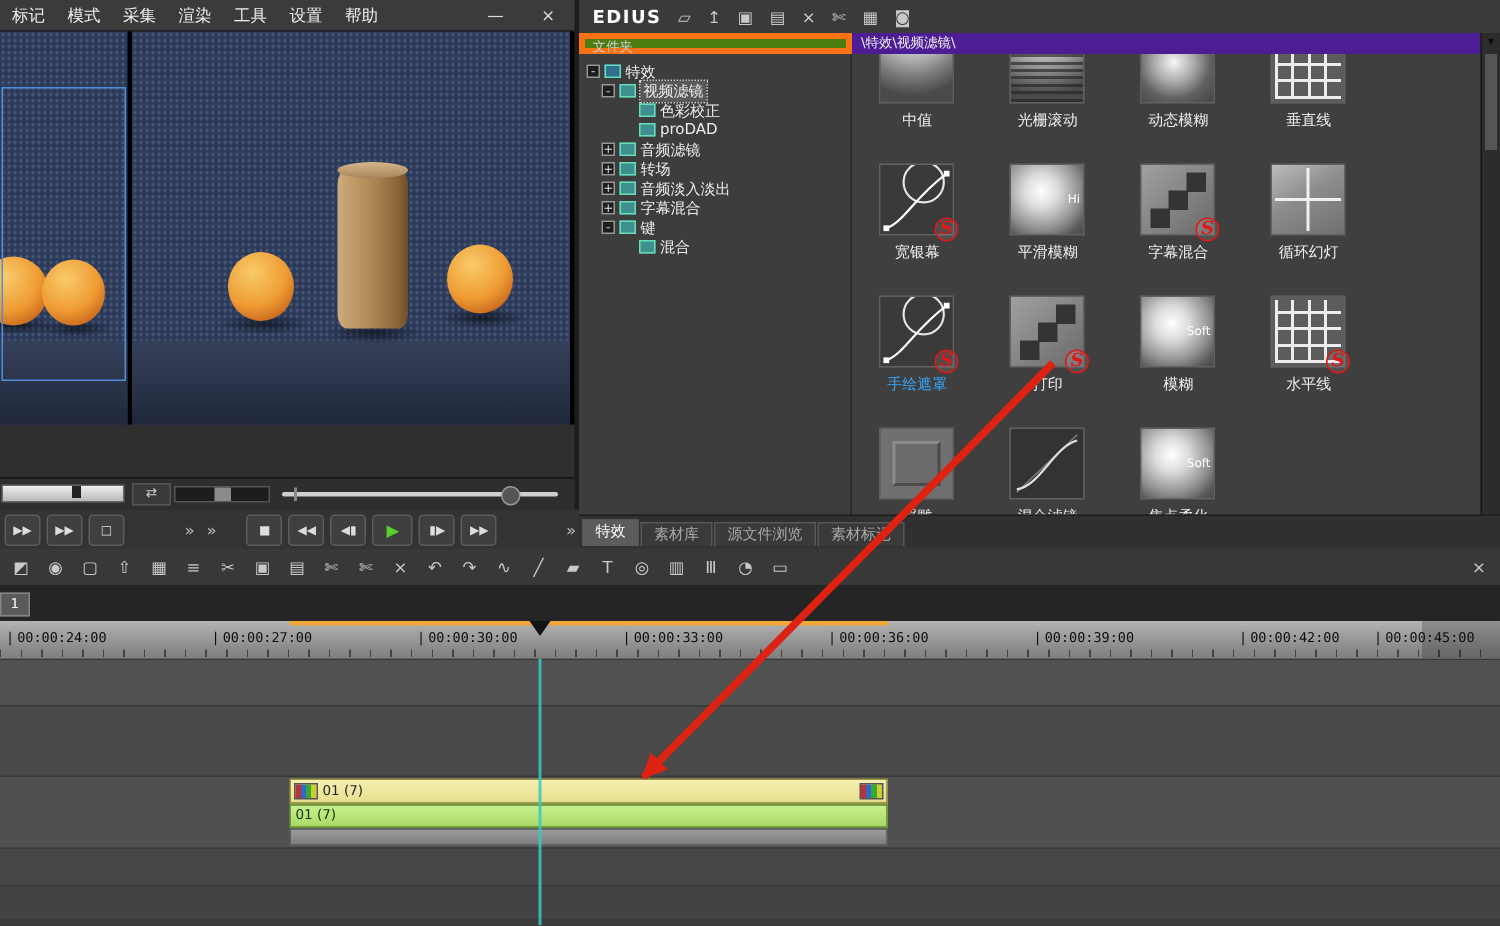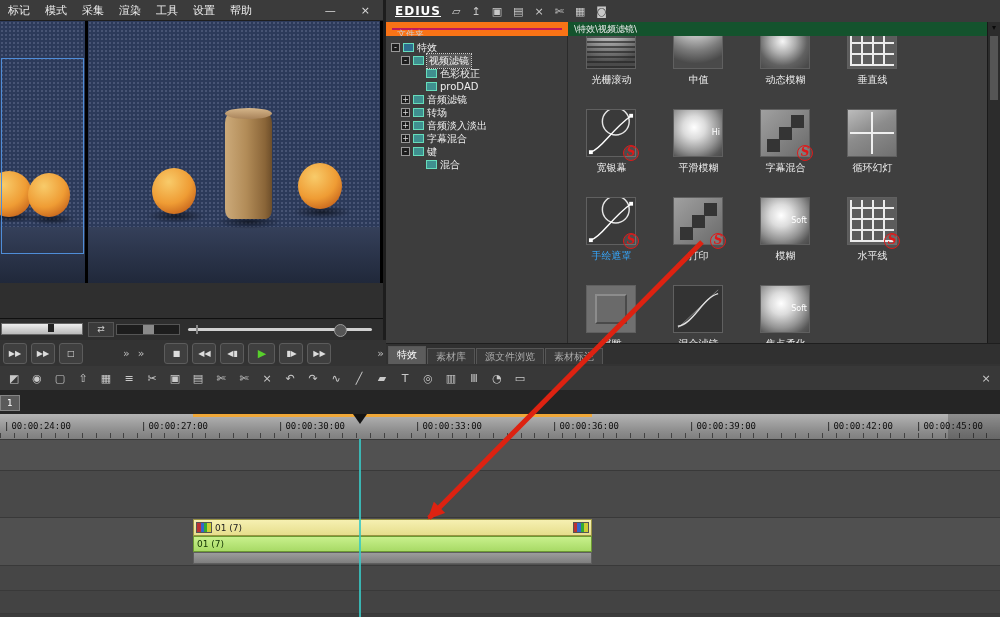--- a/index.html
+++ b/index.html
@@ -43,25 +43,25 @@
              display:flex;align-items:center;gap:4px;padding:0 3px;}
   .tbtn{height:19px;min-width:22px;display:flex;align-items:center;justify-content:center;
         background:#3f3f3f;border:1px solid #5c5c5c;border-radius:3px;color:#ddd;font-size:8px;cursor:default;}
   .tbtn.play{color:#58d02c;font-size:11px;min-width:25px;}
   .chev{color:#bbb;font-size:11px;padding:0 2px;}
   .sp34{width:30px}.sp10{width:10px}.flex{flex:1}
   
   .rp{position:absolute;left:386px;top:0;width:614px;height:364px;background:#3d3d3d;}
   .rp-bar{position:absolute;left:0;top:0;right:0;height:22px;background:#3a3a3a;border-bottom:1px solid #202020;
           display:flex;align-items:center;gap:11px;padding:0 9px;}
-  .rp-title{font-weight:bold;font-size:12px;color:#fff;letter-spacing:1px;text-decoration:underline;}
+  .rp-title{font-weight:bold;font-size:12px;color:#fff;letter-spacing:1px;}
   .rp-icon{font-size:11px;color:#c8c8c8;}
-  .tree-head{position:absolute;left:0;top:22px;width:182px;height:14px;background:#be185d;border:6px solid #f97316;
+  .tree-head{position:absolute;left:0;top:22px;width:182px;height:14px;background:#4d7c0f;border:4px solid #f97316;
              font-size:9px;color:#ccc;line-height:13px;padding-left:5px;box-sizing:border-box;}
-  .path-bar{position:absolute;left:182px;top:22px;width:420px;height:14px;background:#14532d;
+  .path-bar{position:absolute;left:182px;top:22px;width:420px;height:14px;background:#4c1d95;
             font-size:9px;color:#f0f0f0;line-height:14px;padding-left:6px;box-sizing:border-box;white-space:pre;}
   .scroll-col{position:absolute;right:0;top:22px;width:12px;bottom:20px;background:#2c2c2c;border-left:1px solid #191919;}
   .scroll-col .arr{display:block;text-align:center;font-size:8px;color:#0a0a0a;line-height:12px;}
   .scroll-col .thumbbar{position:absolute;left:2px;right:2px;top:14px;height:64px;background:#555;}
   .tree{position:absolute;left:0;top:36px;width:182px;bottom:20px;background:#3d3d3d;border-right:1px solid #2a2a2a;
         font-size:10px;color:#eee;padding-top:5px;box-sizing:border-box;}
   .trow{height:13px;display:flex;align-items:center;gap:3px;white-space:nowrap;}
   .exp{width:9px;height:9px;box-sizing:border-box;border:1px solid #999;background:#1e1e1e;font-size:8px;
        line-height:7px;text-align:center;color:#ddd;flex:none;}
   .lv0 .exp{margin-left:5px}.lv1 .exp{margin-left:15px}
@@ -279,30 +279,30 @@
       </div>
       <div class="trow lv2">
         <span class="ticon"></span>
         <span>混合</span>
       </div>
     </div>
 
     <div class="grid-panel">
       <div class="cells">
         <div class="cell">
+          <div class="thumb a-sphere-cut">
+              <div class="inner"></div>
+            </div>
+          <div class="clabel">中值</div>
+        </div>
+        <div class="cell">
           <div class="thumb a-sphere-cut a-lines">
               <div class="inner"></div>
             </div>
           <div class="clabel">光栅滚动</div>
-        </div>
-        <div class="cell">
-          <div class="thumb a-sphere-cut">
-              <div class="inner"></div>
-            </div>
-          <div class="clabel">中值</div>
         </div>
         <div class="cell">
           <div class="thumb a-sphere-blur">
               <div class="inner"></div>
             </div>
           <div class="clabel">动态模糊</div>
         </div>
 
         <div class="cell">
           <div class="thumb a-grid">

